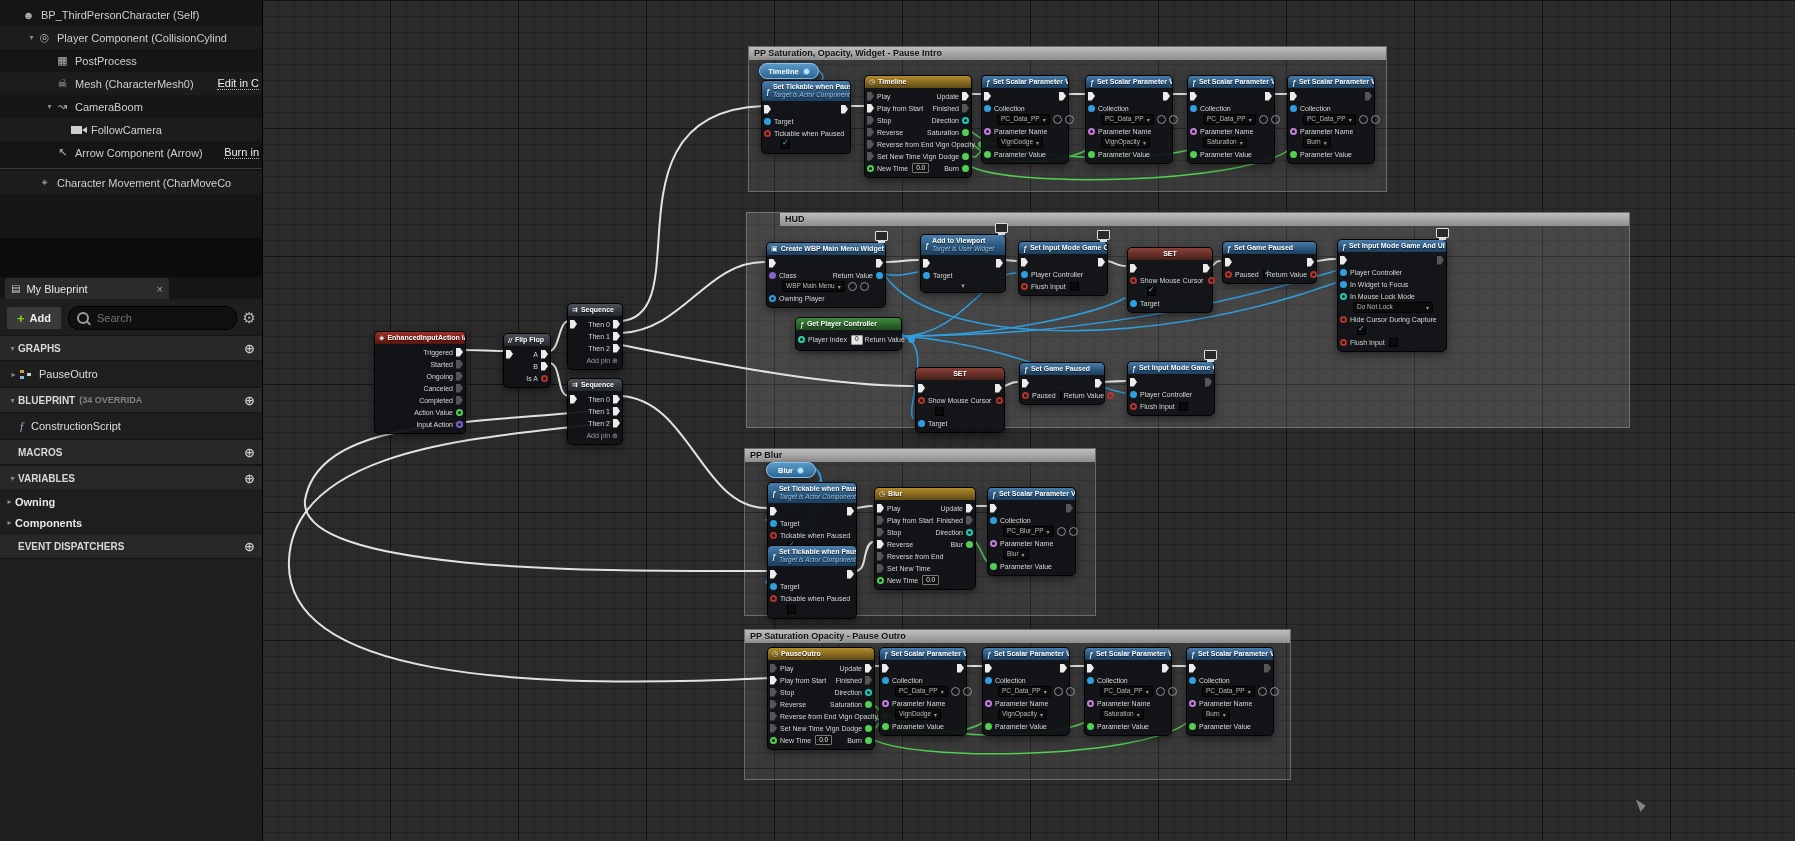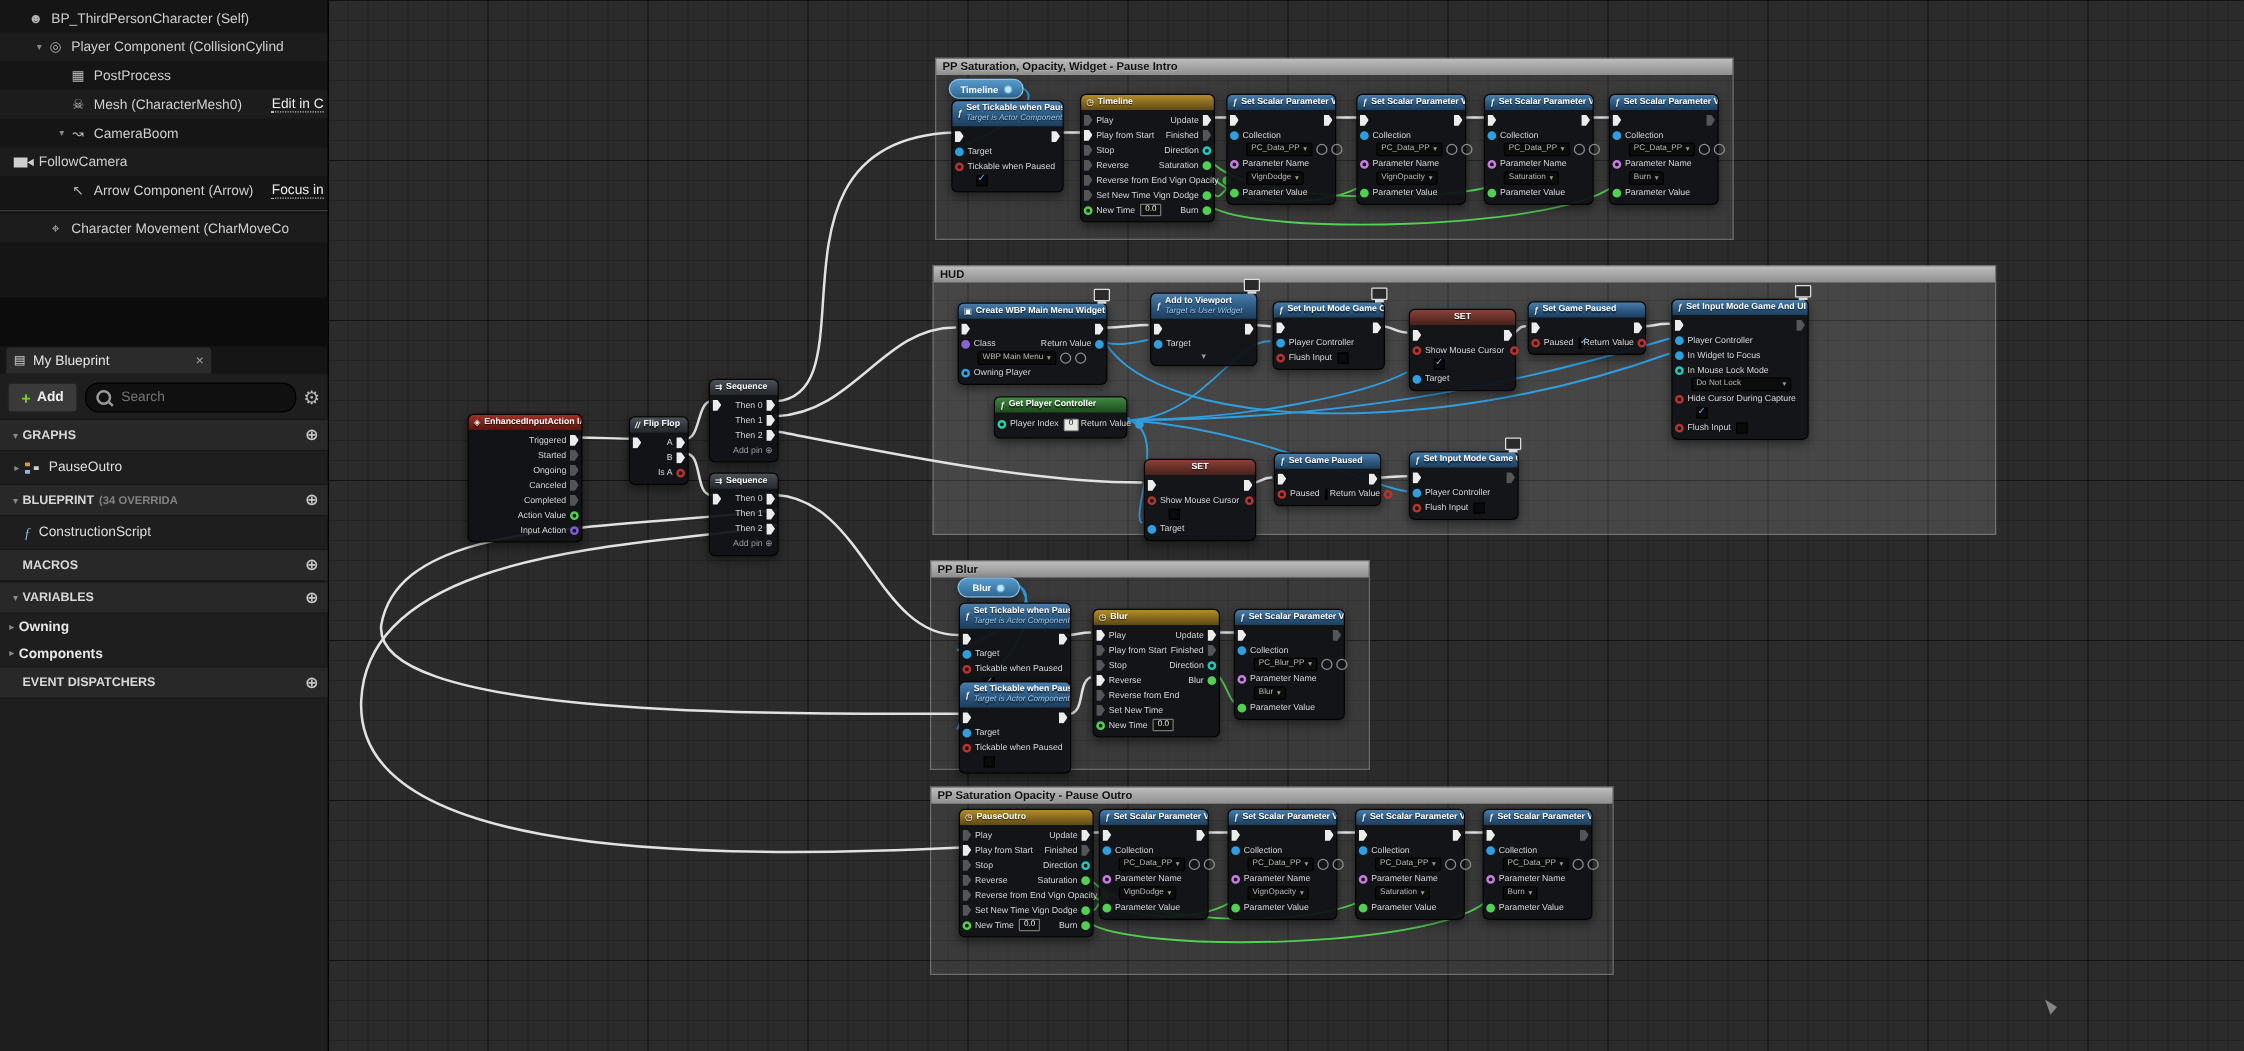--- a/index.html
+++ b/index.html
@@ -118,21 +118,21 @@
 </head>
 <body>
 
 <div class="stage">
   <div class="graph-bg"></div>
   <div class="cursor-ico"></div>
   <div id="comments">
       <div class="cmt" style="left: 748px; top: 46px; width: 637px; height: 144px;">
         <div class="chead">PP Saturation, Opacity, Widget - Pause Intro</div>
       </div>
-      <div class="cmt bright" style="left: 746px; top: 212px; width: 849px; height: 214px;">
+      <div class="cmt bright" style="left: 746px; top: 212px; width: 849px; height: 214px; padding-left: 33px;">
         <div class="chead">HUD</div>
       </div>
       <div class="cmt" style="left: 744px; top: 448px; width: 350px; height: 166px;">
         <div class="chead">PP Blur</div>
       </div>
       <div class="cmt" style="left: 744px; top: 629px; width: 545px; height: 149px;">
         <div class="chead">PP Saturation Opacity - Pause Outro</div>
       </div>
     </div>
   <svg id="wires" width="1795" height="841" viewBox="0 0 1795 841">
@@ -1318,30 +1318,30 @@
           <span class="exp"></span>
           <span class="ticon">☠</span>
           <span class="tlabel">Mesh (CharacterMesh0)</span>
           <span class="tlink">Edit in C</span>
         </div>
         <div class="trow" style="padding-left: 44px;">
           <span class="exp">▾</span>
           <span class="ticon">↝</span>
           <span class="tlabel">CameraBoom</span>
         </div>
-        <div class="trow alt" style="">
+        <div class="trow alt" style="padding-left: 60px;">
           <span class="exp"></span>
           <span class="camico"></span>
           <span class="tlabel">FollowCamera</span>
         </div>
         <div class="trow" style="padding-left: 44px;">
           <span class="exp"></span>
           <span class="ticon">↖</span>
           <span class="tlabel">Arrow Component (Arrow)</span>
-          <span class="tlink">Focus in</span>
+          <span class="tlink">Burn in</span>
         </div>
         <div class="tdiv"></div>
         <div class="trow alt" style="padding-left: 26px;">
           <span class="exp"></span>
           <span class="ticon">⌖</span>
           <span class="tlabel">Character Movement (CharMoveCo</span>
         </div>
       </div>
     <div class="tabwell"></div>
     <div class="tab">

